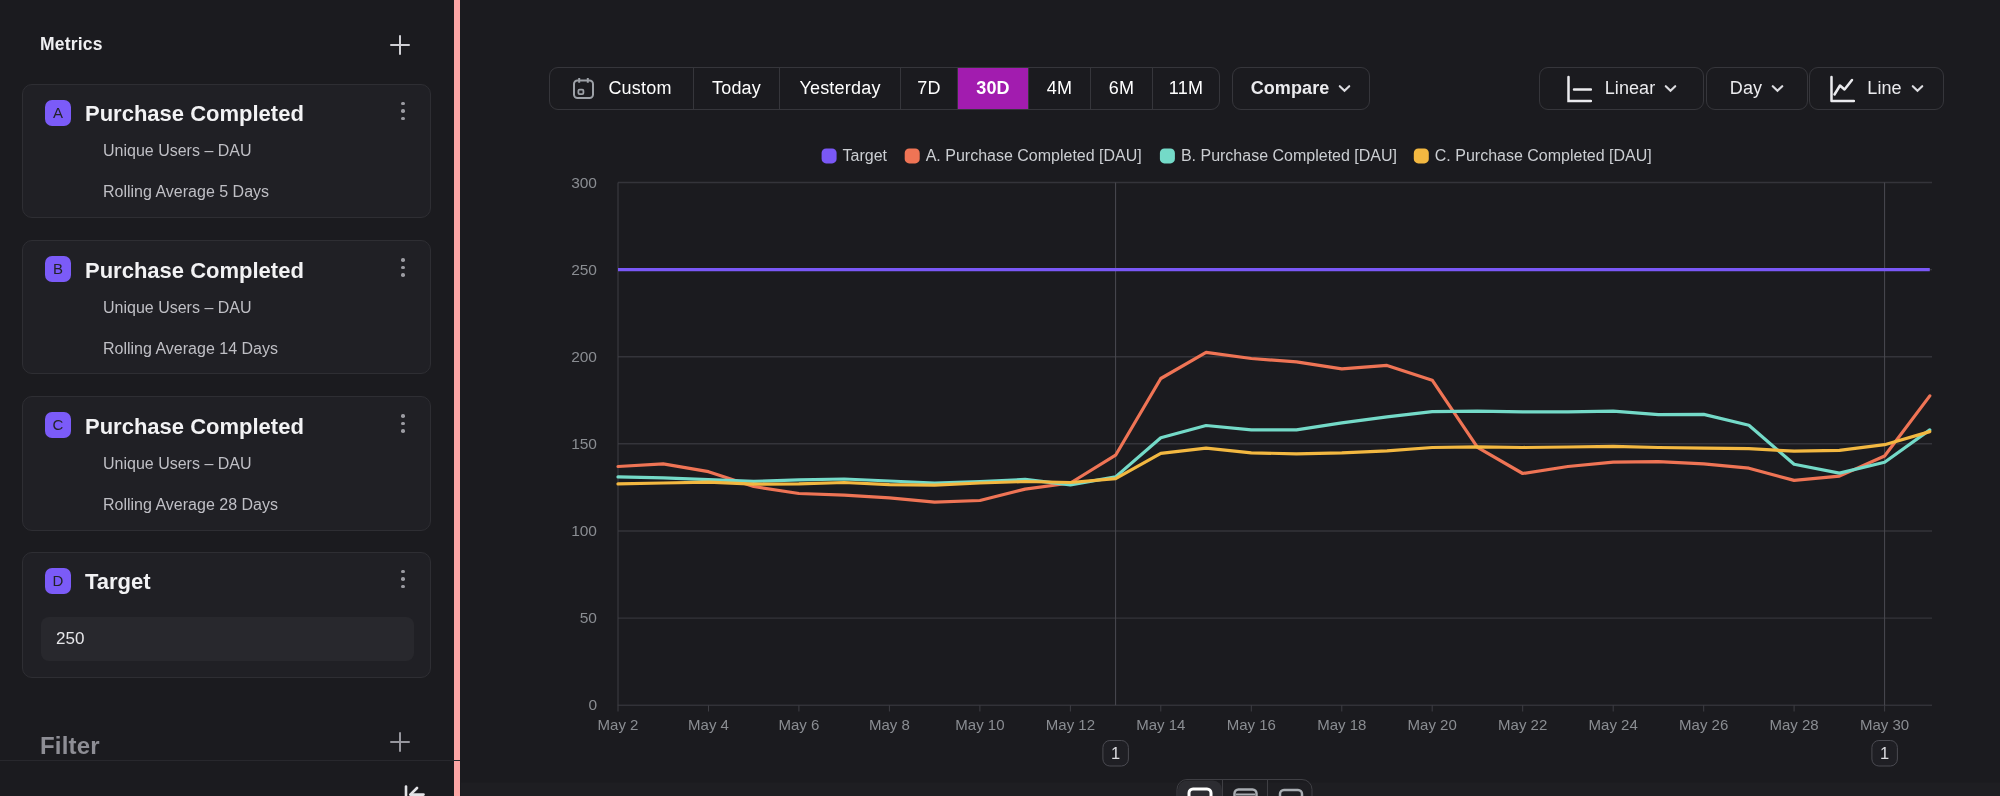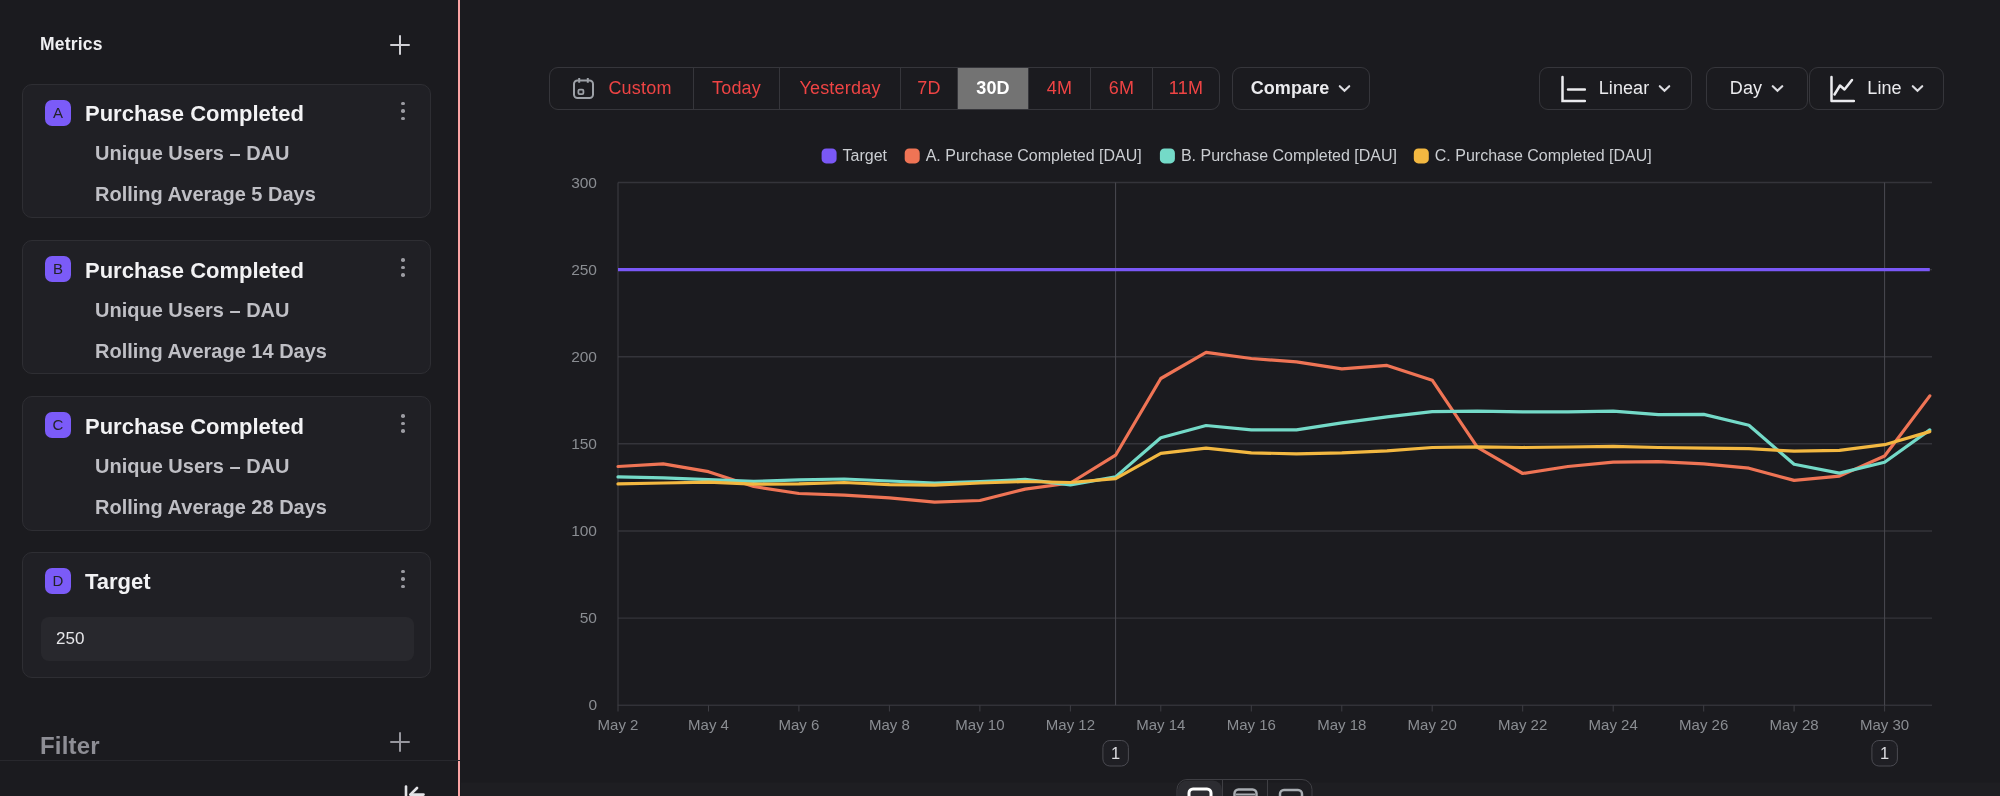--- a/index.html
+++ b/index.html
@@ -2,53 +2,53 @@
 <html><head>
 <meta charset="utf-8">
 <style>
 * { margin:0; padding:0; box-sizing:border-box; }
 html,body { width:2000px; height:796px; background:#1b1b1f; overflow:hidden;
   font-family:"Liberation Sans", sans-serif; }
 #app { position:relative; width:2000px; height:796px; background:#1b1b1f; }
 
 
 #side { position:absolute; left:0; top:0; width:460px; height:796px;
-  border-right:2px solid #fca5a5; }
+  border-right:6px solid #fca5a5; }
 .shead { position:absolute; left:40px; top:34px; font-size:17.5px; font-weight:700;
   color:#efeff1; letter-spacing:.2px; }
 .plus { position:absolute; width:22px; height:22px; }
 .plus:before, .plus:after { content:""; position:absolute; background:#cfcfd4; }
 .plus:before { left:10px; top:1px; width:2px; height:20px; border-radius:1px; }
 .plus:after  { left:1px; top:10px; width:20px; height:2px; border-radius:1px; }
 .card { position:absolute; left:22px; width:409px; background:#202025;
   border:1px solid #2e2e33; border-radius:10px; }
 .badge { position:absolute; left:22px; top:15px; width:26px; height:26px;
   border-radius:7px; background:#7b5bf8; color:#222228; font-size:15px;
   font-weight:500; text-align:center; line-height:26px; }
 .ctitle { position:absolute; left:62px; top:16.5px; font-size:22px; font-weight:700;
   color:#f2f2f4; }
 .dots { position:absolute; right:20px; top:17px; width:14px; height:22px; }
 .dots i { display:block; width:3.5px; height:3.5px; border-radius:50%;
   background:#9b9ba2; margin:0 auto 4px; }
-.cline { position:absolute; left:72px; font-size:20px; color:#bfbfc5;font-weight:bold; }
+.cline { position:absolute; left:80px; font-size:16px; color:#bfbfc5; }
 .tinput { position:absolute; left:18px; top:64px; width:373px; height:44px;
   background:#28282d; border-radius:8px; color:#e6e6e9; font-size:17px;
   line-height:44px; padding-left:15px; }
 .gplus:before, .gplus:after { background:#96969d; }
 .filter { position:absolute; left:40px; top:732px; font-size:24px; font-weight:700;
   color:#8e8e95; letter-spacing:.2px; }
 .sdiv { position:absolute; left:0; top:760px; width:460px; height:1px; background:#28282d; }
 
 
 .seg { position:absolute; left:549px; top:67px; height:43px; display:flex;
   border:1px solid #36363b; border-radius:9px; overflow:hidden; }
 .seg .it { height:100%; display:flex; align-items:center; justify-content:center;
-  font-size:18px; letter-spacing:.2px; color:#ef4444; border-right:1px solid #36363b; }
+  font-size:18px; letter-spacing:.2px; color:#ffffff; border-right:1px solid #36363b; }
 .seg .it:last-child { border-right:none; }
-.seg .sel { background:#737373; color:#ffffff; font-weight:700; }
+.seg .sel { background:#a21caf; color:#ffffff; font-weight:700; }
 .btn { position:absolute; top:67px; height:43px; border:1px solid #36363b;
   border-radius:9px; display:flex; align-items:center; justify-content:center;
   color:#ebebee; font-size:18px; font-weight:500; letter-spacing:.1px; }
 .chev { width:13px; height:13px; margin-left:9px; flex:none; }
 </style>
 </head>
 <body>
 <div id="app">
 
 <svg id="chart" width="2000" height="796" viewBox="0 0 2000 796" style="position:absolute;left:0;top:0" shape-rendering="geometricPrecision">
@@ -215,21 +215,21 @@
   <div class="it" style="width:62px">6M</div>
   <div class="it" style="width:66px">11M</div>
 </div>
 
 <div class="btn" style="left:1232px;width:138px;font-weight:700">Compare
   <svg class="chev" viewBox="0 0 11 11" fill="none" stroke="#dcdce0" stroke-width="1.8" stroke-linecap="round">
         <path d="M 1.5 3.5 L 5.5 7.5 L 9.5 3.5"></path>
       </svg>
 </div>
 
-<div class="btn" style="left:1539px;width:153px">
+<div class="btn" style="left:1539px;width:165px">
   <svg width="26" height="28" viewBox="0 0 26 28" fill="none" stroke="#ebebee" stroke-width="2.5" stroke-linecap="round" style="margin-right:13px">
     <path d="M 2.5 2 L 2.5 26 L 25 26"></path>
     <path d="M 8 14.5 L 25 14.5"></path>
   </svg>
   Linear
   <svg class="chev" viewBox="0 0 11 11" fill="none" stroke="#dcdce0" stroke-width="1.8" stroke-linecap="round">
         <path d="M 1.5 3.5 L 5.5 7.5 L 9.5 3.5"></path>
       </svg>
 </div>
 

